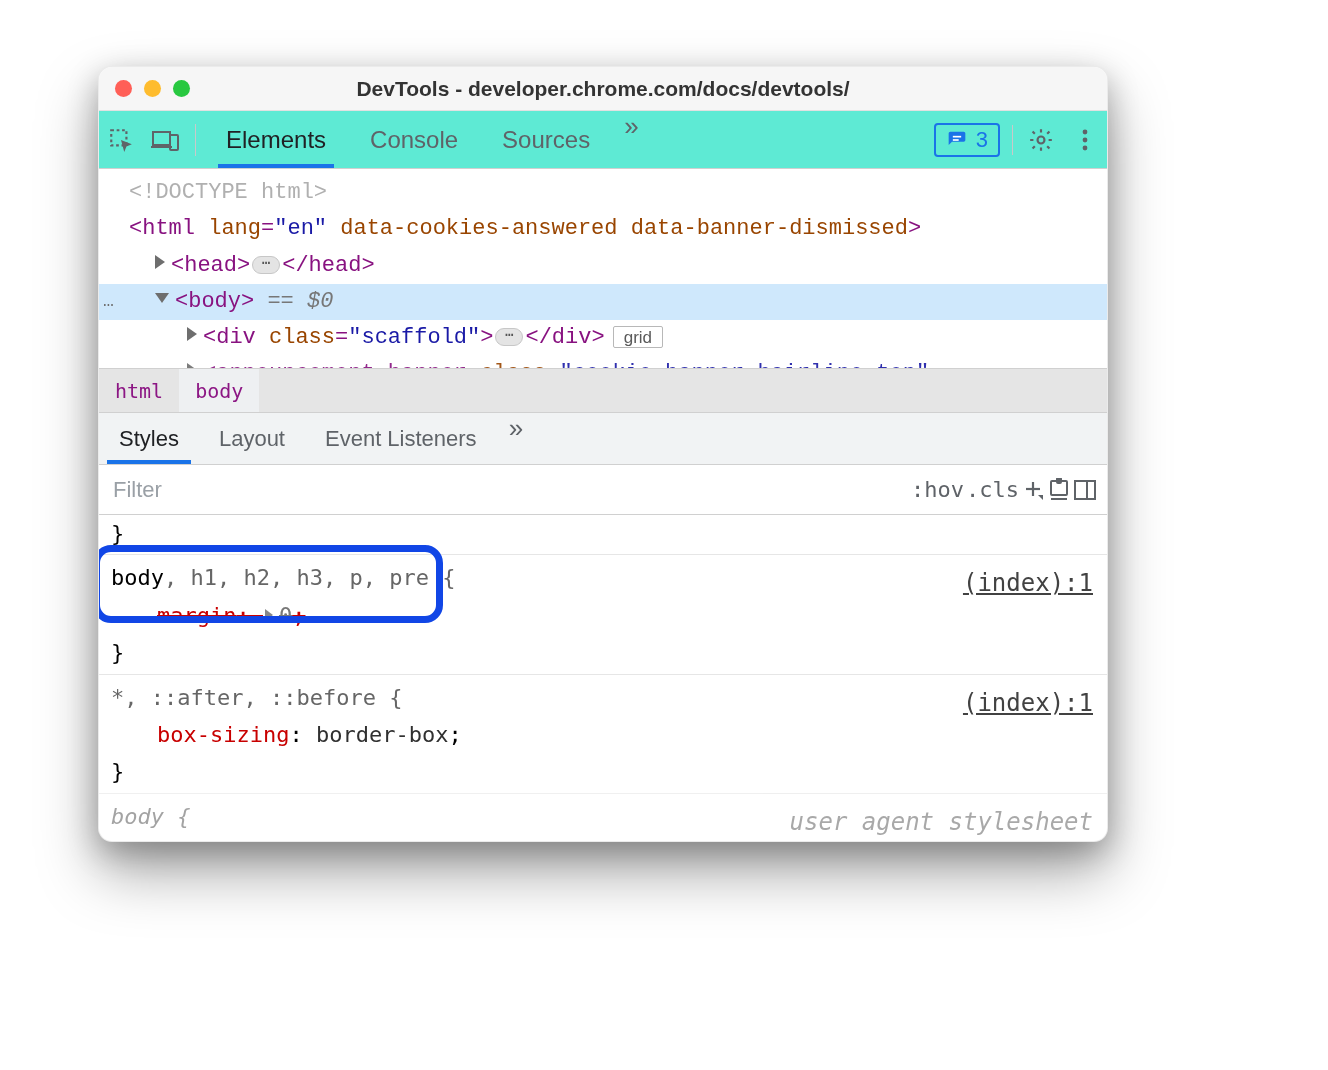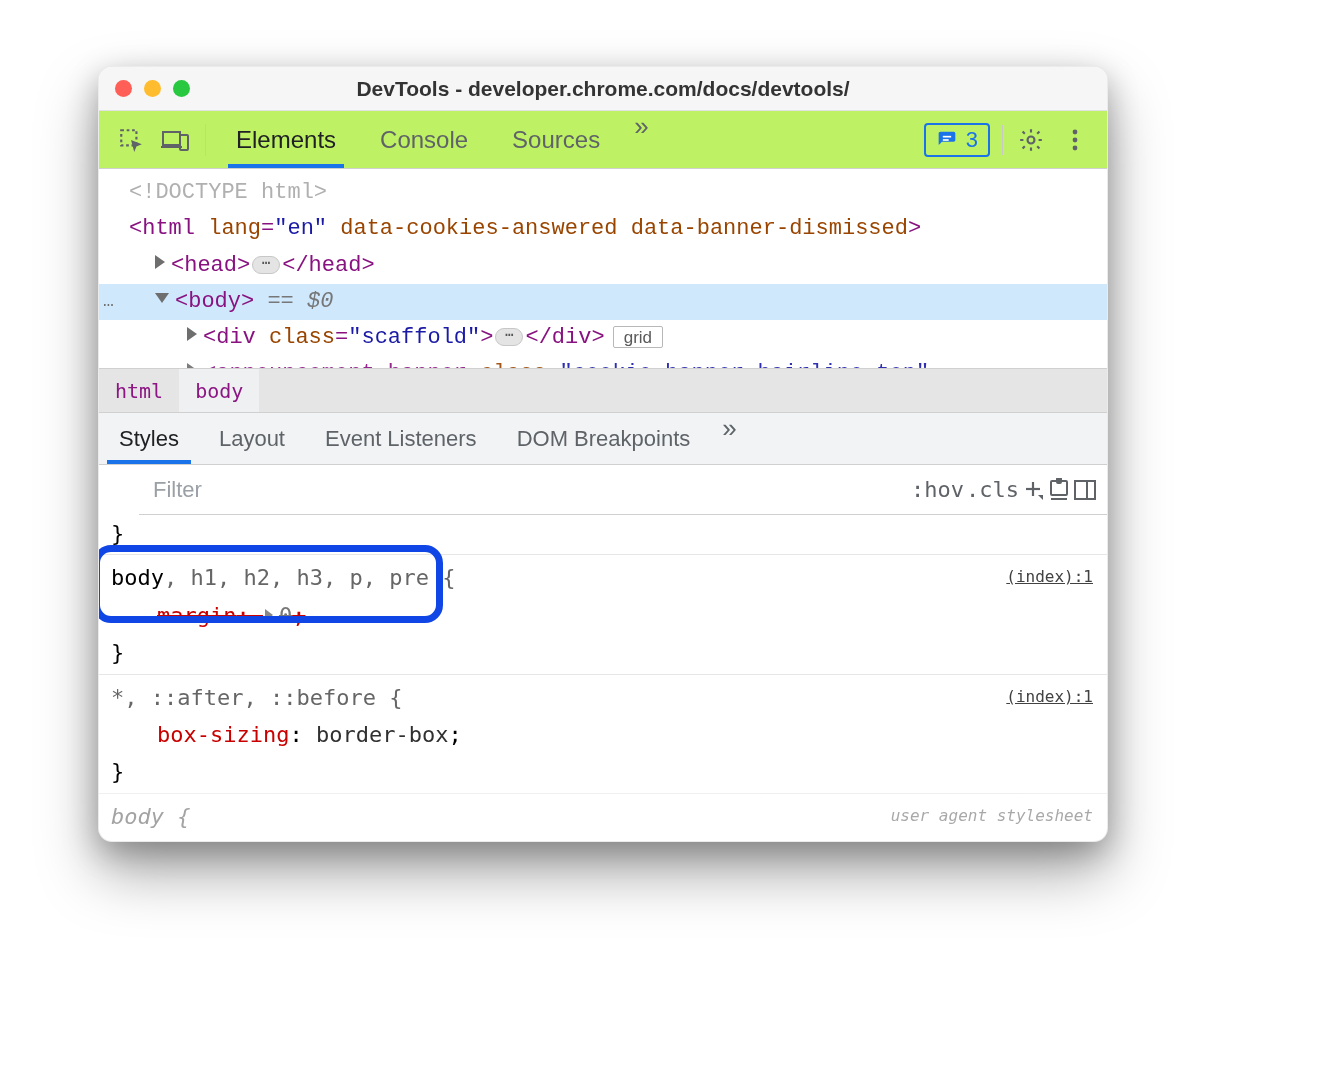--- a/index.html
+++ b/index.html
@@ -51,23 +51,23 @@
     text-align:center;
     font-size: 21px;
     font-weight: 600;
     color:#333;
     pointer-events:none;
   }
   .toolbar {
     height: 58px;
     display:flex;
     align-items:center;
-    background:#bef264;
+    background:#5eead4;
     border-bottom:1px solid #d0d0d0;
-    padding: 0 10px;
+    padding: 0 0;
     font-size: 24px;
     color:#5f6368;
   }
   .toolbar .tool-icon {
     width:44px; height:44px;
     display:flex; align-items:center; justify-content:center;
     color:#5f6368;
     cursor:pointer;
   }
   .toolbar .divider {
@@ -252,21 +252,20 @@
     background:#1a73e8;
   }
 
   .filter-row {
     display:flex;
     align-items:center;
     height:50px;
     border-bottom:1px solid #d0d0d0;
     font-size:22px;
     padding:0 10px 0 0;
-    margin-left:40px;
   }
   .filter-input {
     flex:1;
     border:none;
     outline:none;
     font-size:22px;
     padding:0 14px;
     color:#333;
     font-family: inherit;
     background:transparent;
@@ -294,21 +293,21 @@
     border-top:1px solid #e6e6e6;
     padding:4px 12px 2px 12px;
     position:relative;
   }
   .rule-block:first-child { border-top:none; }
   .source-link {
     position:absolute;
     right:14px; top:8px;
     color:#424242;
     text-decoration:underline;
-    font-size:16px;
+    font-size:24px;
     cursor:pointer;
   }
   .sel { color:#666; }
   .sel .matched { color:#000; }
   .prop { color:#c80000; }
   .pval { color:#303030; }
   .decl { padding-left:46px; }
   .struck { text-decoration: line-through; color:#c80000; }
   .struck .pval { color:#777; text-decoration: line-through;}
   .tri-sm {
@@ -401,21 +400,20 @@
 
   <div class="breadcrumb">
     <div class="crumb">html</div>
     <div class="crumb active">body</div>
   </div>
 
   <div class="styles-tabs">
     <div class="stab active">Styles</div>
     <div class="stab">Layout</div>
     <div class="stab">Event Listeners</div>
-    <div class="stab">DOM Breakpoints</div>
     <div class="chevrons">»</div>
   </div>
 
   <div class="filter-row">
     <input class="filter-input" placeholder="Filter" style="">
     <div class="filter-actions">
       <span class="fa-btn">:hov</span>
       <span class="fa-btn">.cls</span>
       <span class="fa-btn">
         <svg width="24" height="24" viewBox="0 0 24 24" stroke="#5f6368" stroke-width="2.2" fill="none">

